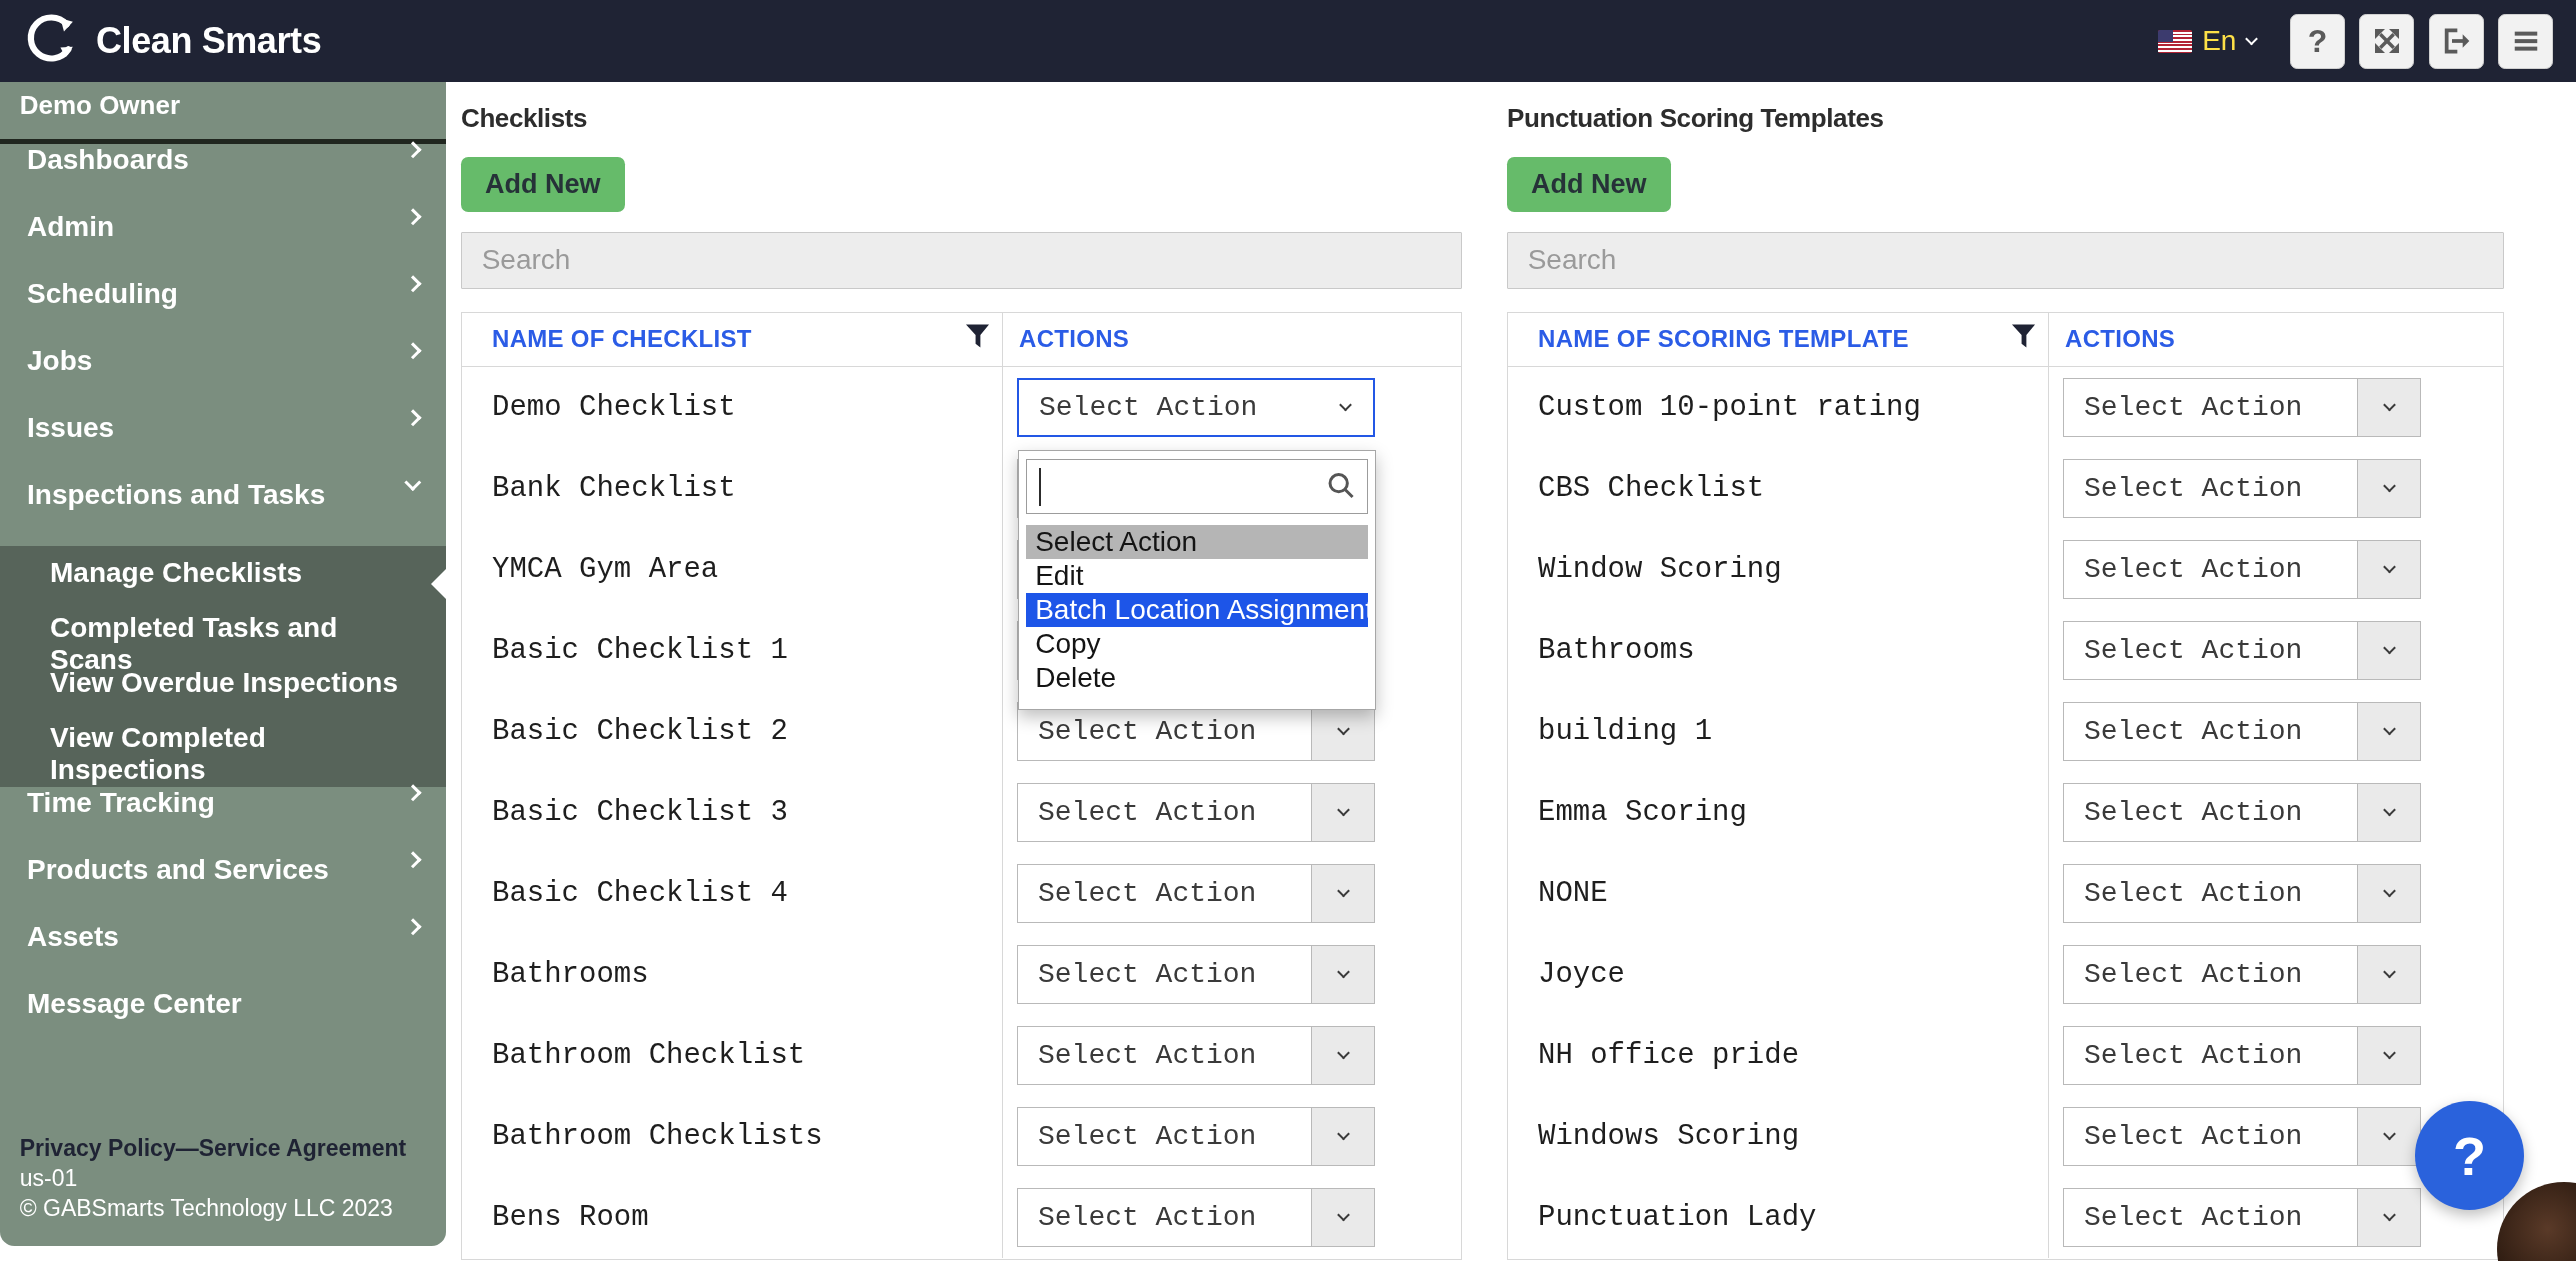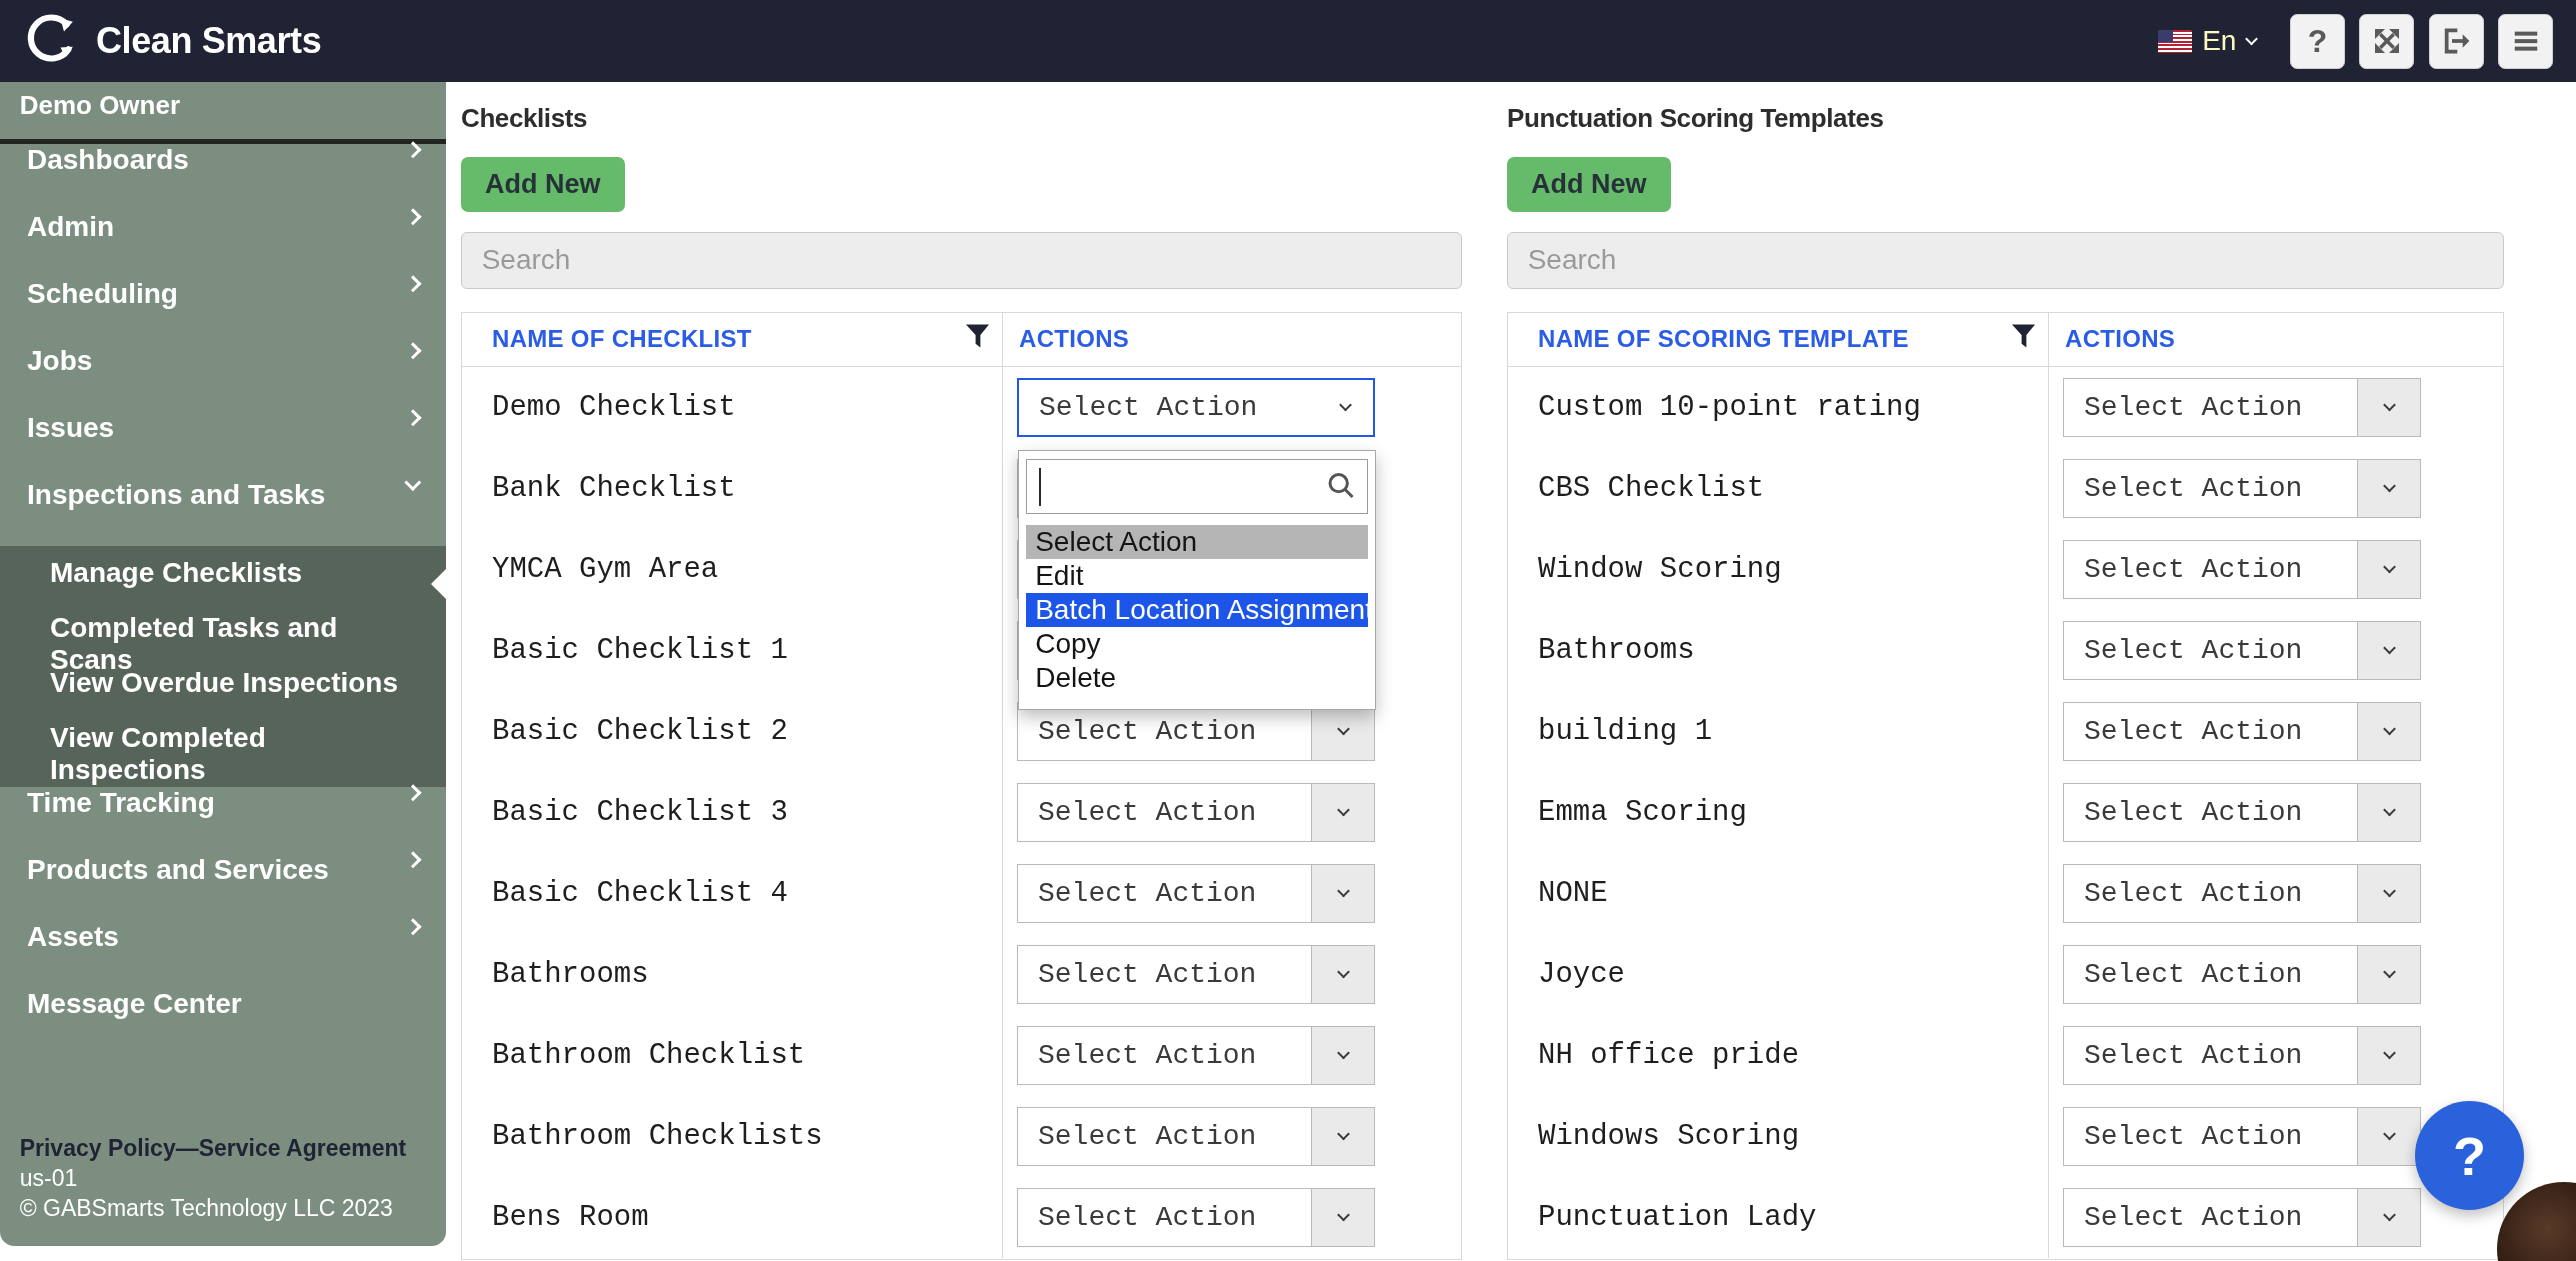--- a/index.html
+++ b/index.html
@@ -8,21 +8,21 @@
   .page { position:relative; width:2576px; height:1261px; overflow:hidden; background:#fff;padding-left:25px; }
 
   
   .topbar { position:absolute; left:0; top:0; width:2576px; height:82px; background:#1f2334; display:flex; align-items:center; justify-content:space-between; padding:0 23px; z-index:30; }
   .brand { display:flex; align-items:center; gap:16px; }
   .brand-title { color:#fff; font-size:36px; font-weight:700; letter-spacing:-0.4px; }
   .top-right { display:flex; align-items:center; gap:14.3px; }
   .lang { display:flex; align-items:center; gap:10.7px; margin-right:19.7px; cursor:pointer; }
   .flag { position:relative; width:34px; height:23px; background:repeating-linear-gradient(#b22234 0 1.8px, #fff 1.8px 3.6px); border-radius:1.8px; overflow:hidden; }
   .flag:before { content:""; position:absolute; left:0; top:0; width:15px; height:12.5px; background:#3c3b6e; }
-  .lang-label { color:#fef9c3; font-size:28px; font-weight:500; }
+  .lang-label { color:#fde047; font-size:28px; font-weight:500; }
   .chev { display:inline-block; width:11.6px; height:11.6px; border-right:3.6px solid #fff; border-bottom:3.6px solid #fff; }
   .chev.down { transform:rotate(45deg) translate(-1.8px,-1.8px); }
   .chev.right { transform:rotate(-45deg); }
   .chev.small { width:9px; height:9px; border-width:2.7px; }
   .top-btn { width:55px; height:55px; background:#f2f2f2; border:1.8px solid #d0d0d0; border-radius:7.2px; display:flex; align-items:center; justify-content:center; color:#5a5a5a; font-size:32px; font-weight:700; cursor:pointer; }
   .top-btn svg { display:block; }
 
   
   .sidebar { position:absolute; left:0; top:72px; width:446px; height:1174px; background:#7b8e7f; border-radius:0 0 14.3px 14.3px; z-index:20; color:#fff; }
   .sb-user { height:72px; display:flex; align-items:center; padding:0 19.7px; font-size:26px; font-weight:600; border-bottom:5.4px solid #20261f; }
@@ -33,21 +33,21 @@
   .sb-footer { position:absolute; left:0; bottom:0; padding:0 19.7px 23px; font-size:23px; line-height:30px; }
   .sb-link { color:#1f2334; font-weight:600; cursor:pointer; }
   .sb-line { color:#fff; }
 
   
   .panel { position:absolute; top:103px; }
   .panel.left { left:461px; width:1001px; }
   .panel.right { left:1507px; width:997px; }
   .panel-title { font-size:26px; font-weight:700; color:#2d2d2d; letter-spacing:-0.4px; }
   .add-new { margin-top:23px; height:55px; padding:0 24px; background:#66bb6a; border:none; border-radius:7.2px; font-family:inherit; font-size:27px; font-weight:600; color:#263238; cursor:pointer; display:block; }
-  .search { margin-top:19.7px; width:100%; height:57px; background:#ededed; border:1.8px solid #c9c9c9; border-radius:6px; padding:0 19.7px; font-family:inherit; font-size:28px; color:#333; }
+  .search { margin-top:19.7px; width:100%; height:57px; background:#ededed; border:1.8px solid #c9c9c9; border-radius:1px; padding:0 19.7px; font-family:inherit; font-size:28px; color:#333; }
   .search::placeholder { color:#9a9a9a; }
 
   .table { margin-top:23px; border:1.8px solid #d8d8d8; background:#fff; height:948px; overflow:hidden; }
   .thead { display:flex; height:54px; border-bottom:1.8px solid #d8d8d8; align-items:center; }
   .th { font-size:24px; font-weight:700; color:#2b5ce6; letter-spacing:0.3px; }
   .th-name { position:relative; width:541px; align-self:stretch; display:flex; align-items:center; padding-left:30px; border-right:1.8px solid #d8d8d8; }
   .th-actions { flex:1; padding-left:16px; }
   .funnel { position:absolute; right:12.5px; top:50%; transform:translateY(-50%); }
   .tbody { }
   .trow { display:flex; height:81px; align-items:center;font-family:Liberation Mono, monospace; }

